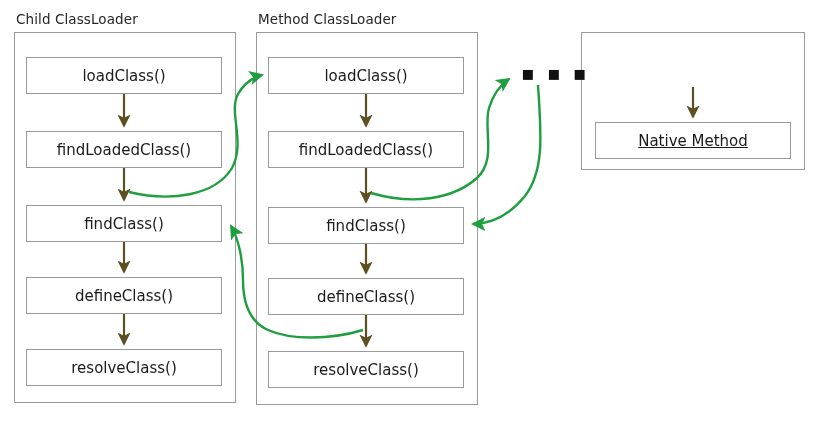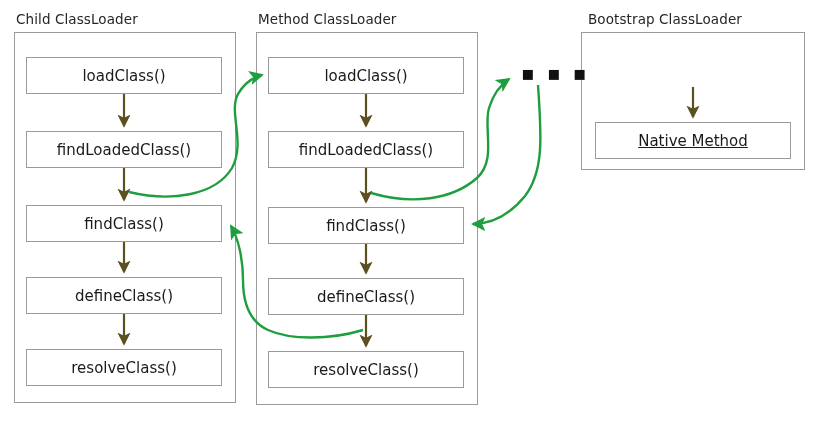--- a/index.html
+++ b/index.html
@@ -52,21 +52,20 @@
 </style>
 </head>
 <body>
 
 <div id="stage">
 
   <div class="group-title" style="left:16px;top:11px;">Child ClassLoader</div>
 
   <div class="group-title" style="left:258px;top:11px;">Method ClassLoader</div>
 
-  <div class="group-title" style="left:588px;top:11px;">Bootstrap ClassLoader</div>
 
   <div class="group-box" style="left:14px;top:32px;width:222px;height:371px;"></div>
 
   <div class="group-box" style="left:256px;top:32px;width:222px;height:373px;"></div>
 
   <div class="group-box" style="left:581px;top:32px;width:224px;height:138px;"></div>
 
   <div class="node" style="left:26px;top:57px;width:196px;height:37px;">loadClass()</div>
 
   <div class="node" style="left:26px;top:131px;width:196px;height:37px;">findLoadedClass()</div>

